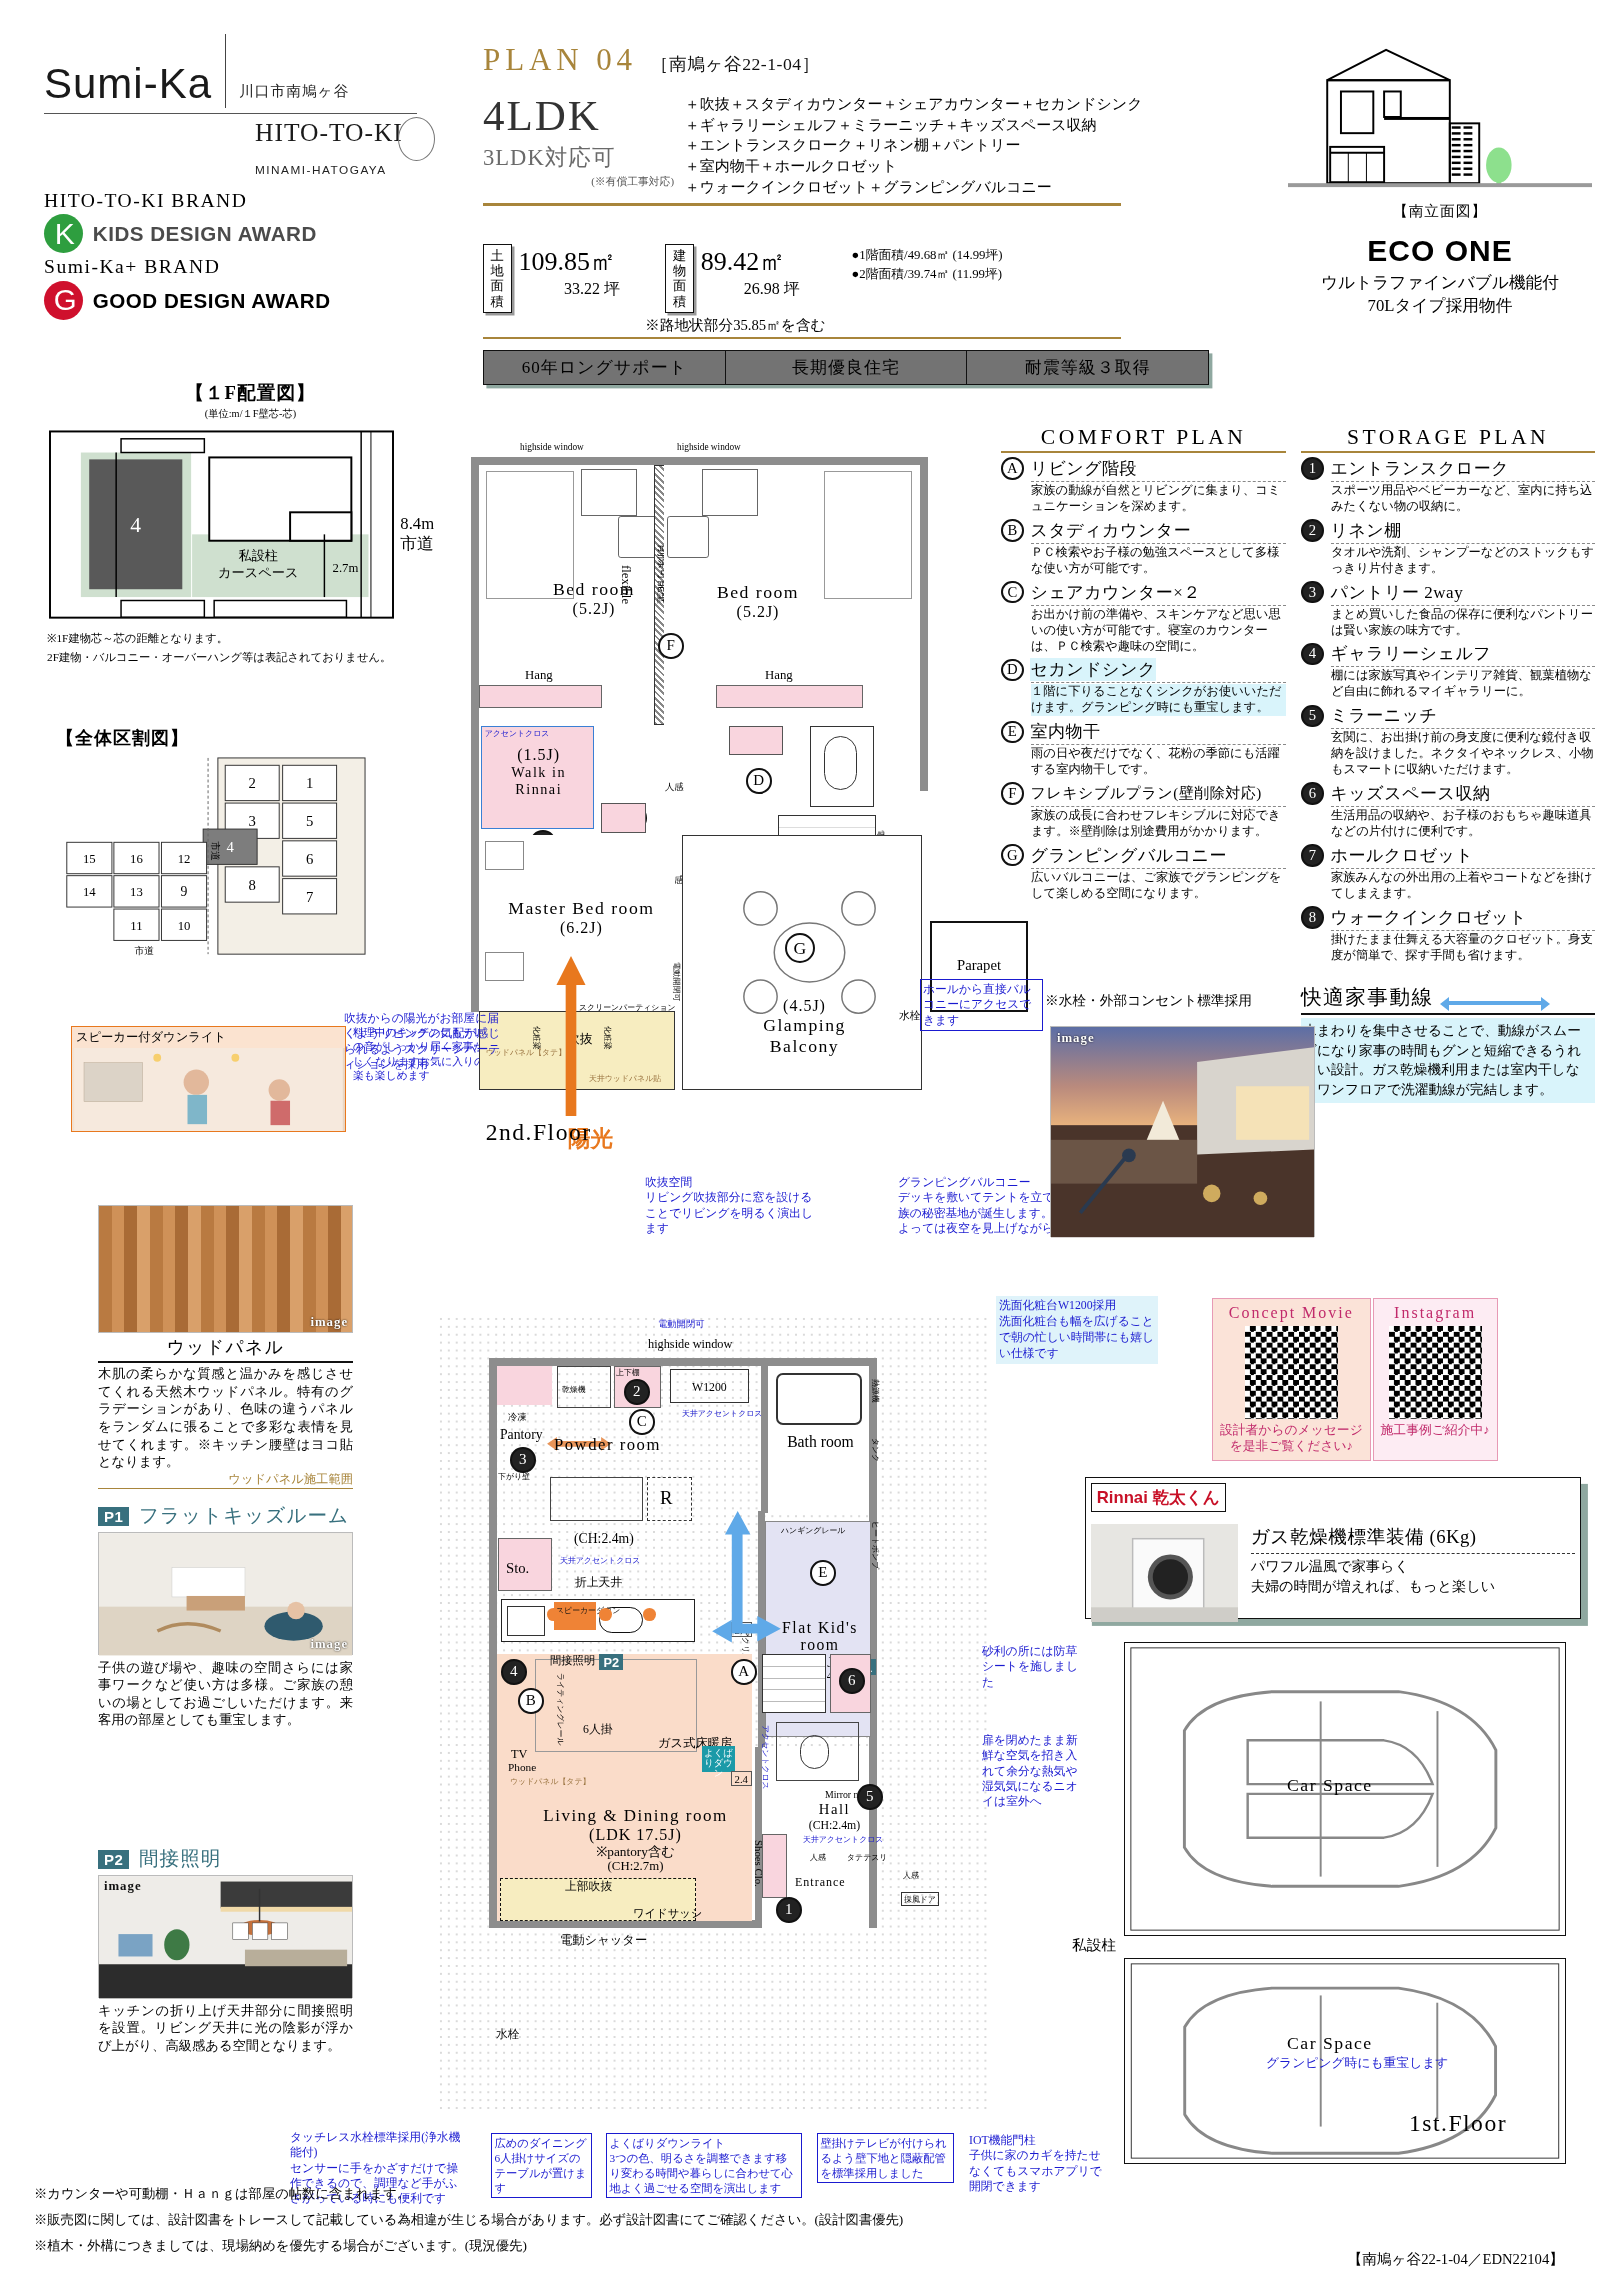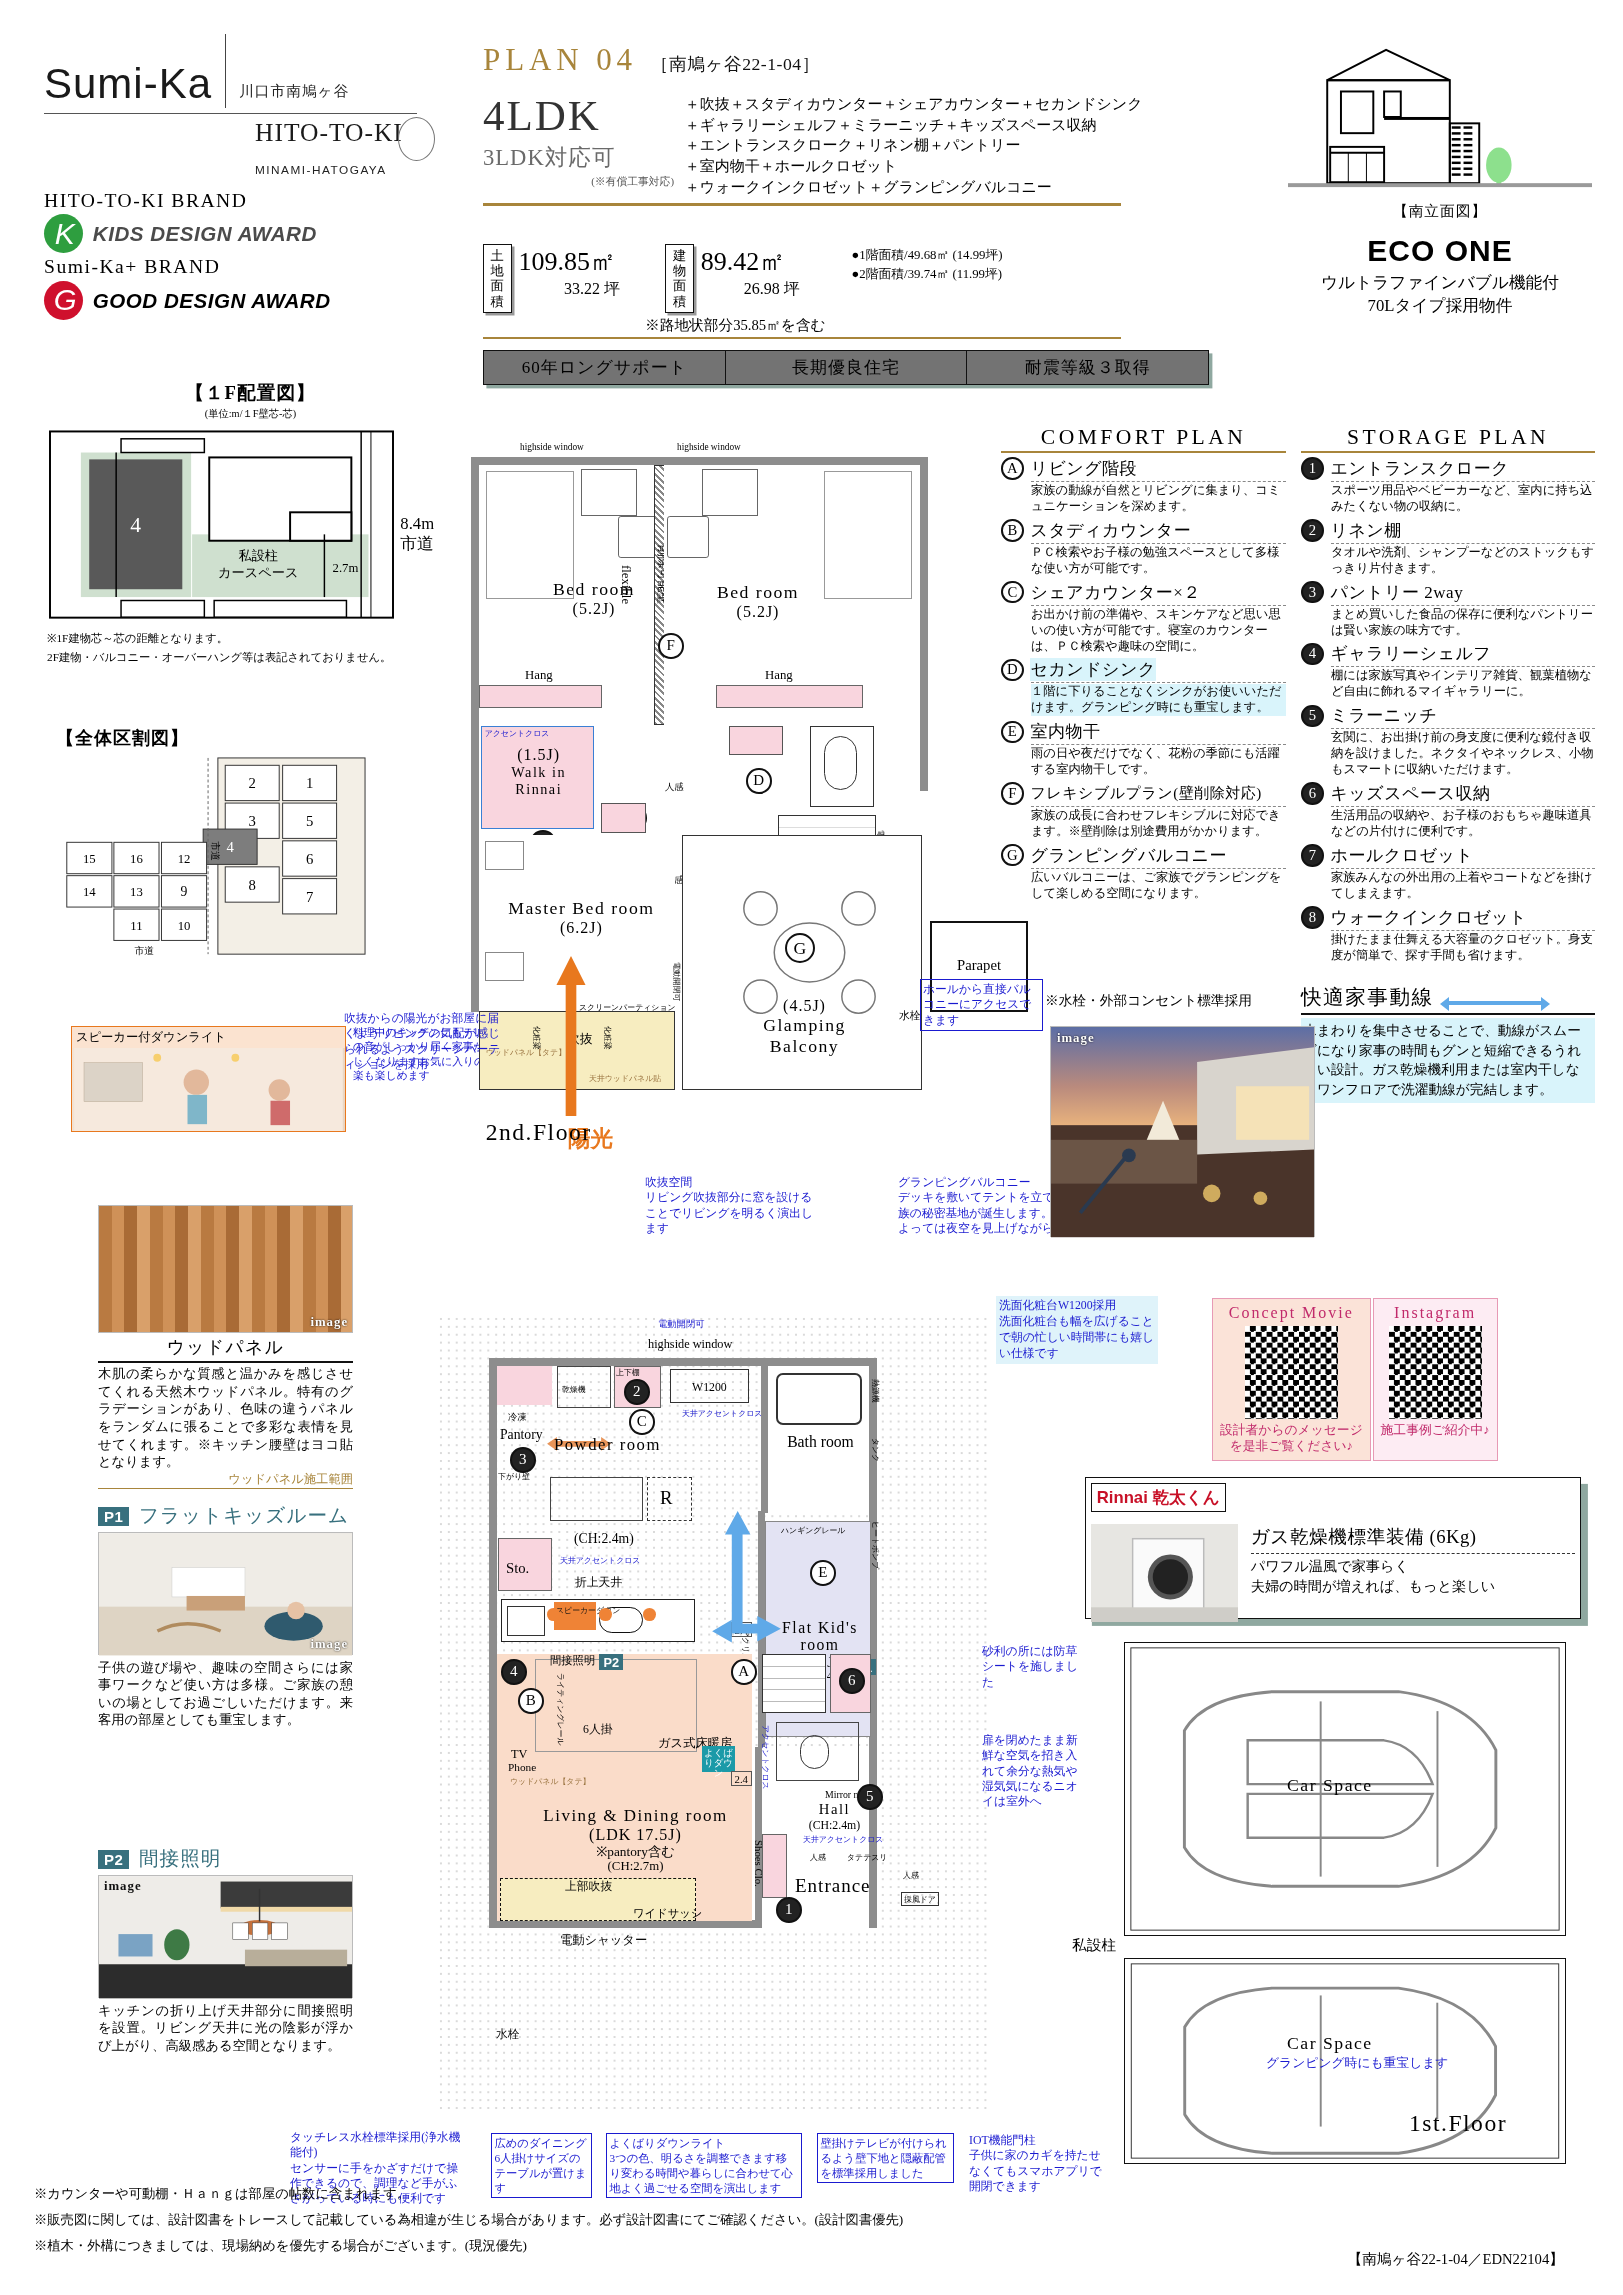--- a/index.html
+++ b/index.html
@@ -19,21 +19,21 @@
   .logo-row { display:flex; align-items:flex-end; }
   .logo-divider { width:1.5px; background:#444; height:74px; margin:0 12.8px; }
   .logo-right { padding-bottom:2.9px; }
   .loc-jp { font-size:14.7px; letter-spacing:1px; color:#222; margin-bottom:3.9px;}
   .hline-logo { width:373px; height:1px; background:#555; margin:4.9px 0 2.9px 0;}
   .hitotoki { font-family:"Liberation Serif",serif; font-size:25.5px; letter-spacing:1px; color:#1a1a1a; }
   .hitotoki-sub { font-family:"Liberation Sans",sans-serif; font-size:11.8px; letter-spacing:1.5px; color:#222; margin-top:2px;}
   .compass { width:37px; height:44px; border-radius:50%; border:1px solid #777; display:inline-block; vertical-align:middle; margin-left:-6.9px;}
 
   .brandline { font-family:"Liberation Serif",serif; font-size:19.6px; letter-spacing:1.5px; margin-top:12.8px; }
-  .awardrow { display:flex; align-items:center; gap:9.8px; margin-top:2.9px;font-style:italic;}
+  .awardrow { display:flex; align-items:center; gap:9.8px; margin-top:2.9px;}
   .award-name { font-family:"Liberation Sans",sans-serif; font-weight:bold; font-size:20.6px; letter-spacing:0.5px; color:#4b4b4b;}
   .award-name.gd { color:#000; }
   .kda-mark { width:39px; height:39px; border-radius:50%; background:#2e9e3f; position:relative; }
   .kda-mark:after{ content:"K"; position:absolute; left:10.8px; top:2.9px; color:#fff; font-size:30px; font-family:"Liberation Sans",sans-serif;}
   .gda-mark { width:39px; height:39px; border-radius:50%; background:#cf102d; position:relative;}
   .gda-mark:after{ content:"G"; position:absolute; left:9.8px; top:2px; color:#fff; font-size:29.4px; font-family:"Liberation Sans",sans-serif;}
 
   
   #plan-head { left:483px; top:42px; width:746px;}
   .plan-title { font-size:31px; letter-spacing:4.9px; color:#a8853b; font-family:"Liberation Serif",serif;}
@@ -803,21 +803,21 @@
   <div class="marker dark" style="left:420px;top:469px;">5</div>
   <div class="abs" style="left:363px;top:486px;width:69px;text-align:center;">
     <div class="rm-name" style="font-size:14.7px;">Hall</div>
     <div class="rm-ch">(CH:2.4m)</div>
   </div>
   <div class="abs mini" style="left:366px;top:519px;color:#1a1ad0;">天井アクセントクロス</div>
   <div class="abs mini" style="left:373px;top:537px;">人感</div>
   <div class="abs mini" style="left:410px;top:537px;">タテテスリ</div>
   <div class="abs pink" style="left:325px;top:519px;width:24.5px;height:64px;border:0.5px solid #666;"></div>
   <div class="abs mini" style="left:328px;top:525px;transform:rotate(90deg);transform-origin:left top;font-size:10.8px;">Shoes Clo.</div>
-  <div class="abs" style="left:358px;top:560px;font-size:19px;letter-spacing:1px;">Entrance</div>
+  <div class="abs" style="left:358px;top:560px;font-size:12px;letter-spacing:1px;">Entrance</div>
   <div class="marker dark" style="left:339px;top:582px;">1</div>
   <div class="abs mini" style="left:464px;top:577px;border:0.5px solid #333;padding:0.5px 2px;">採風ドア</div>
   <div class="abs mini" style="left:466px;top:555px;">人感</div>
   <div class="abs" style="left:294px;top:456px;font-size:10.8px;border:0.5px solid #555;padding:0.5px 2.5px;">2.4</div>
 
   <div class="abs mini" style="left:59px;top:712px;font-size:11.8px;">水栓</div>
 </div>
 
 <div class="cyanbox" style="left:996px; top:1296px; width:162px; white-space:pre-line;">洗面化粧台W1200採用
 洗面化粧台も幅を広げることで朝の忙しい時間帯にも嬉しい仕様です</div>

